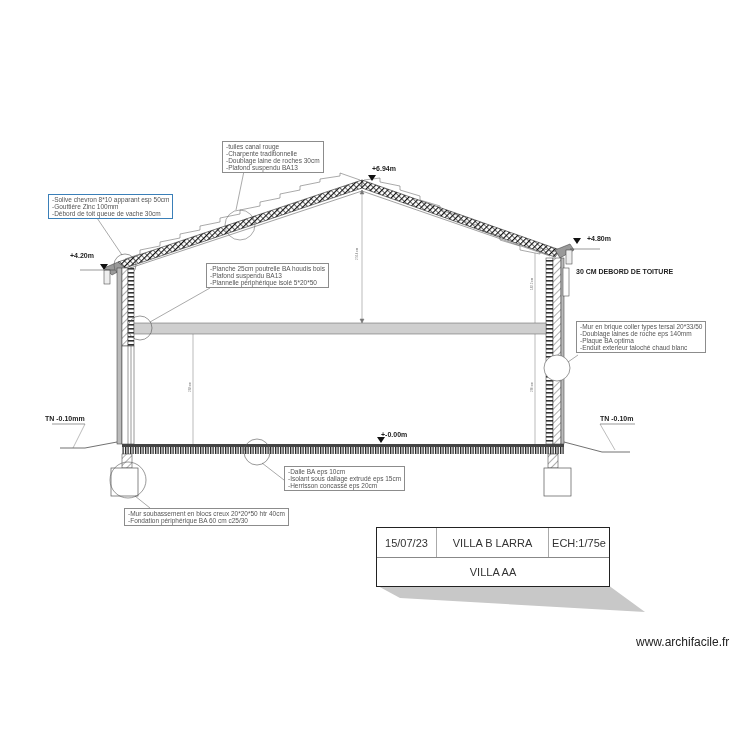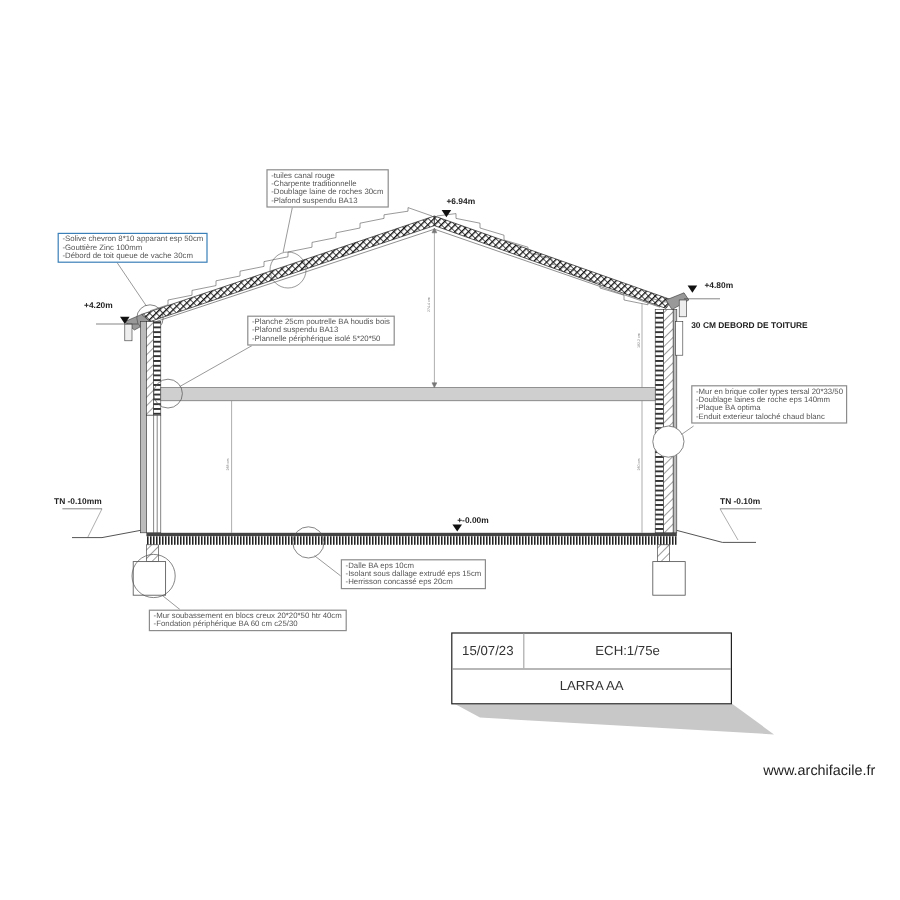--- a/index.html
+++ b/index.html
@@ -189,18 +189,19 @@
 <div class="level" style="left:587px; top:235px;">+4.80m</div>
 <div class="level" style="left:381px; top:431px;">+-0.00m</div>
 <div class="level" style="left:45px; top:415px;">TN -0.10mm</div>
 <div class="level" style="left:600px; top:415px;">TN -0.10m</div>
 
 <div class="big-label" style="left:576px; top:268px;">30 CM DEBORD DE TOITURE</div>
 
 <div class="title-block">
   <div class="tb-row1">
     <div class="tb-date">15/07/23</div>
+    <div class="tb-project">VILLA B LARRA</div>
     <div class="tb-scale">ECH:1/75e</div>
   </div>
-  <div class="tb-row2">LARRA AA</div>
+  <div class="tb-row2">VILLA AA</div>
 </div>
 
 <div class="watermark">www.archifacile.fr</div>
 
 </body></html>

